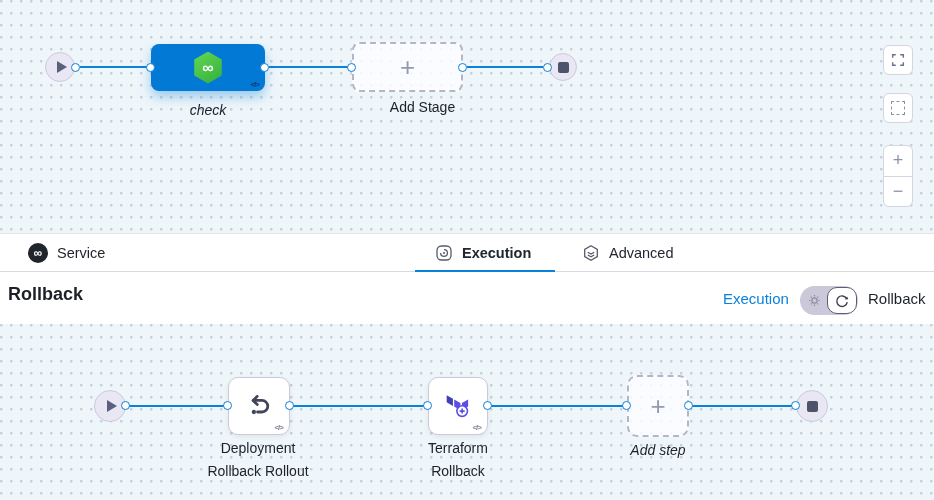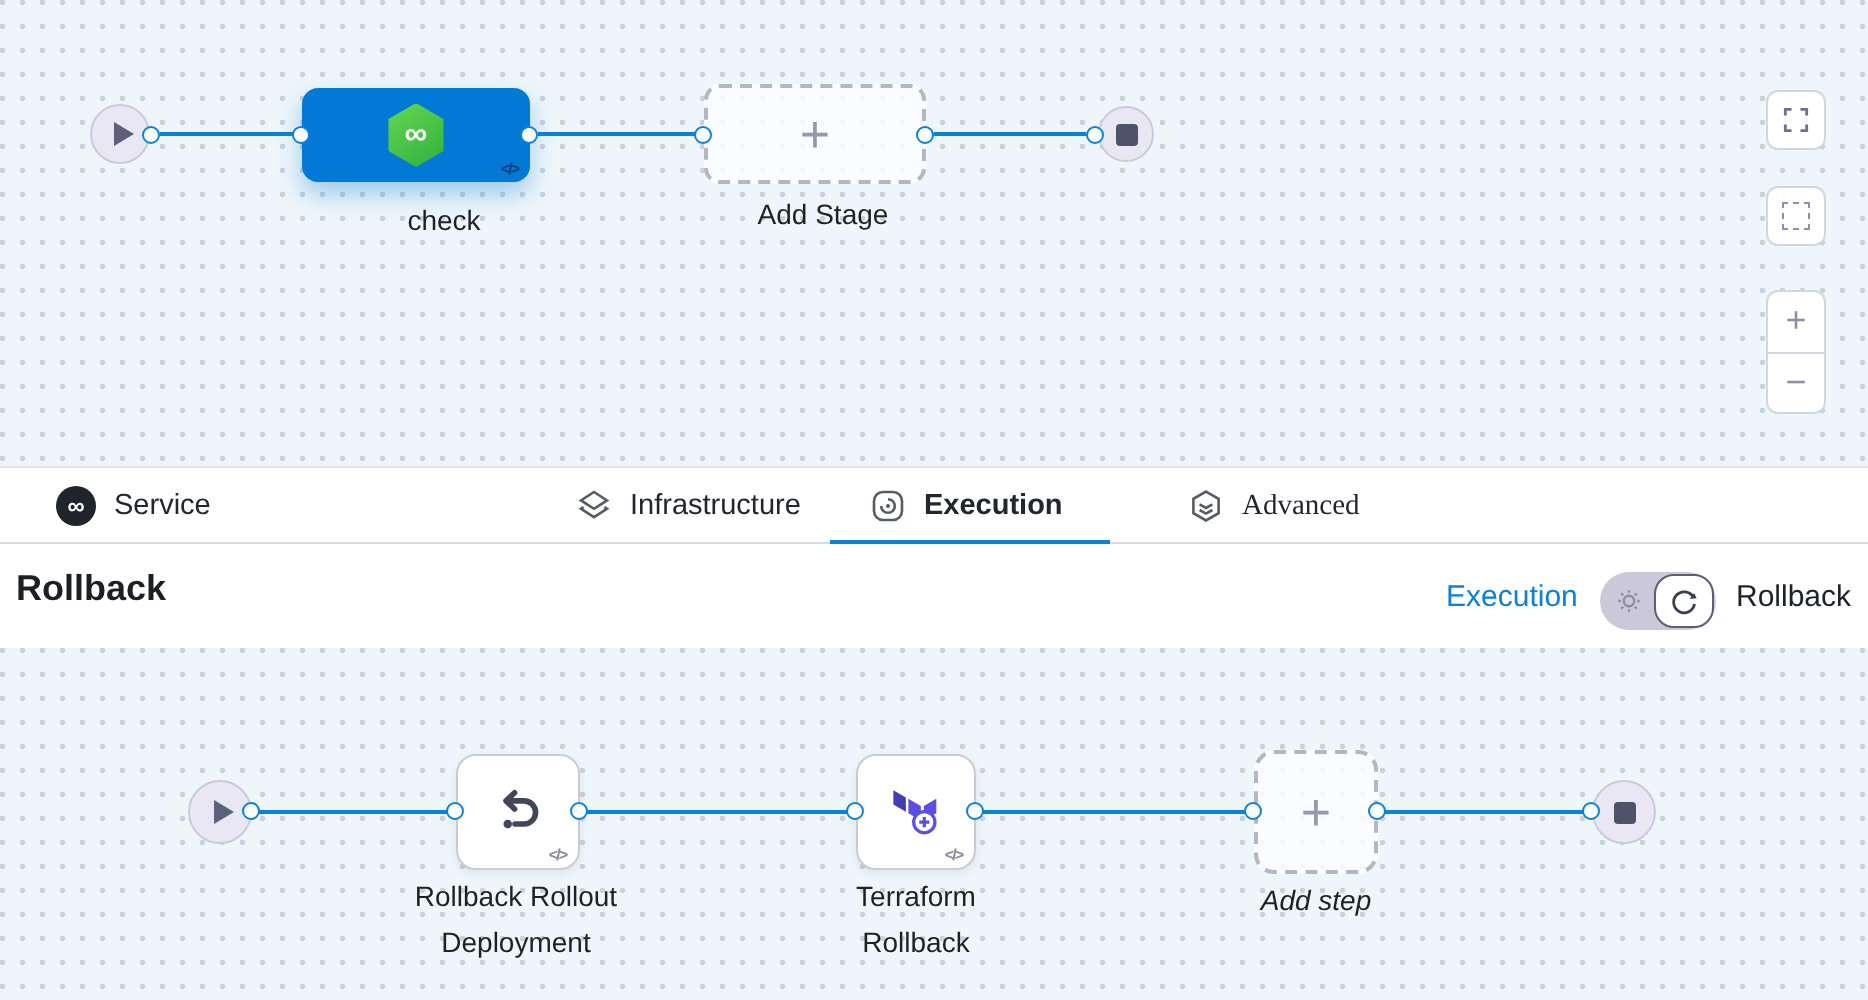--- a/index.html
+++ b/index.html
@@ -97,28 +97,28 @@
       <span class="play-tri"></span>
     </div>
     <div class="port" style="left:71px;top:63px;"></div>
 
     <div class="stage-node">
       <span class="hexagon">∞</span>
       <span class="code-chip">&lt;/&gt;</span>
     </div>
     <div class="port" style="left:146px;top:63px;"></div>
     <div class="port" style="left:260px;top:63px;"></div>
-    <div class="node-label" style="left:165px;top:99px;width:114px;">check</div>
+    <div class="node-label" style="left:151px;top:99px;width:114px;font-style:italic;">check</div>
 
     <div class="add-node" style="left:352px;top:42px;width:111px;height:50px;border-radius:8px;">
       <span class="add-plus">+</span>
     </div>
     <div class="port" style="left:347px;top:63px;"></div>
     <div class="port" style="left:458px;top:63px;"></div>
-    <div class="node-label" style="left:356px;top:96px;width:111px;">Add Stage</div>
+    <div class="node-label" style="left:367px;top:96px;width:111px;">Add Stage</div>
 
     <div class="port" style="left:543px;top:63px;"></div>
     <div class="endnode" style="left:549px;top:53px;width:28px;height:28px;">
       <span class="stop-sq"></span>
     </div>
 
     <div class="ctrl-btn" style="top:45px;">
       <svg width="16" height="16" viewBox="0 0 18 18" fill="none" stroke="#6d7190" stroke-width="1.6">
         <path d="M3 6.5 V3 h3.5"></path>
           <path d="M11.5 3 H15 v3.5"></path>
@@ -133,36 +133,29 @@
       <div class="zoom-half">+</div>
       <div class="zoom-half">−</div>
     </div>
   </div>
 
   <div id="tabbar">
     <div class="tab" style="left:28px;">
       <span class="overview-badge">∞</span>
       <span>Service</span>
     </div>
-    <div class="tab" style="left:288px;">
-      <svg width="18" height="18" viewBox="0 0 18 18">
-        <path d="M9 2 L15.5 6.2 9 10.4 2.5 6.2 Z"></path>
-        <path d="M3.8 9.6 L2.5 10.4 9 14.6 15.5 10.4 14.2 9.6"></path>
-      </svg>
-      <span>Infrastructure</span>
-    </div>
     <div class="tab active" style="left:435px;">
       <svg width="18" height="18" viewBox="0 0 18 18">
         <rect x="2" y="2" width="14" height="14" rx="4.5"></rect>
         <path d="M9 5.6 a3.4 3.4 0 1 1 -3.4 3.4"></path>
         <circle cx="9" cy="9" r="1" fill="#565b68" stroke="none"></circle>
       </svg>
       <span>Execution</span>
     </div>
-    <div class="tab" style="left:594px;font-family:Liberation Serif, serif;">
+    <div class="tab" style="left:582px;">
       <svg width="18" height="18" viewBox="0 0 18 18">
         <path d="M9 1.8 L15.3 5.4 V12.6 L9 16.2 2.7 12.6 V5.4 Z"></path>
         <path d="M5.8 8.2 L9 10 12.2 8.2"></path>
           <path d="M5.8 11 L9 12.8 12.2 11"></path>
       </svg>
       <span>Advanced</span>
     </div>
     <div id="tab-underline"></div>
   </div>
 
@@ -200,22 +193,22 @@
       <svg width="30" height="30" viewBox="0 0 28 28">
         <path d="M9 8.8 H16.8 a5.4 5.4 0 0 1 0 10.8 H12.6" fill="none" stroke="#41465a" stroke-width="2.6" stroke-linecap="round"></path>
         <path d="M12.4 5 L8.4 8.8 L12.4 12.6" fill="none" stroke="#41465a" stroke-width="2.6" stroke-linecap="round" stroke-linejoin="round"></path>
         <circle cx="9.2" cy="19.6" r="2" fill="#41465a"></circle>
       </svg>
       <span class="code-chip gray">&lt;/&gt;</span>
     </div>
     <div class="port" style="left:223px;top:77px;"></div>
     <div class="port" style="left:285px;top:77px;"></div>
     <div class="node-label" style="left:177px;top:113px;width:162px;">
+      <div>Deployment</div>
       <div>Rollback Rollout</div>
-      <div>Deployment</div>
     </div>
 
     <div class="step-node" style="left:428px;top:53px;width:60px;">
       <svg width="30" height="30" viewBox="0 0 26 26">
         <path d="M3.2 3.6 L8.6 6.7 V12.9 L3.2 9.8 Z" fill="#4040b2"></path>
         <path d="M9.7 7.3 L15.1 10.4 V16.6 L9.7 13.5 Z" fill="#5c4ee5"></path>
         <path d="M21.8 7.3 L16.4 10.4 V16.6 L21.8 13.5 Z" fill="#5c4ee5"></path>
         <circle cx="16.6" cy="17.4" r="4.6" fill="#fff" stroke="#5c4ee5" stroke-width="1.4"></circle>
         <path d="M16.6 15.2 V19.6 M14.4 17.4 H18.8" stroke="#5c4ee5" stroke-width="1.4"></path>
       </svg>

